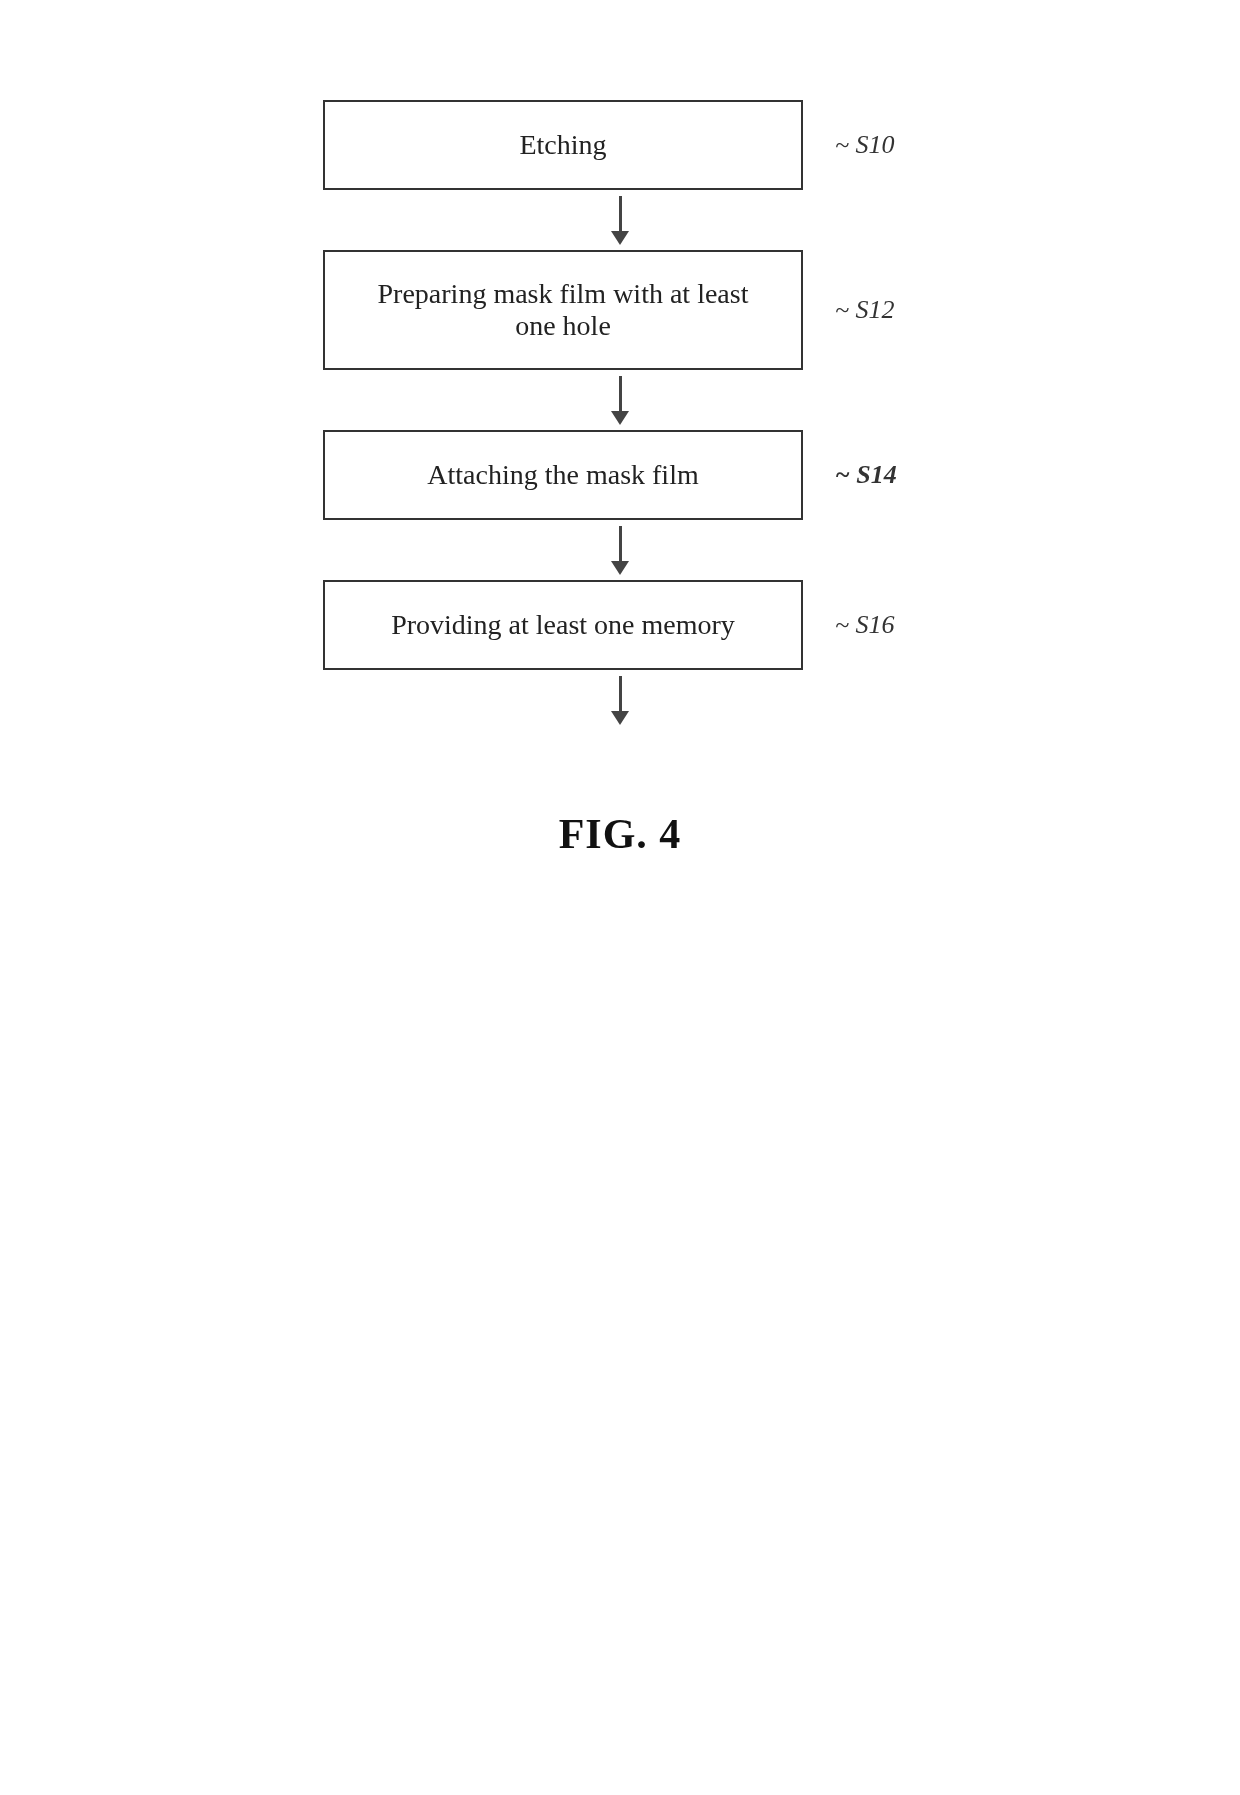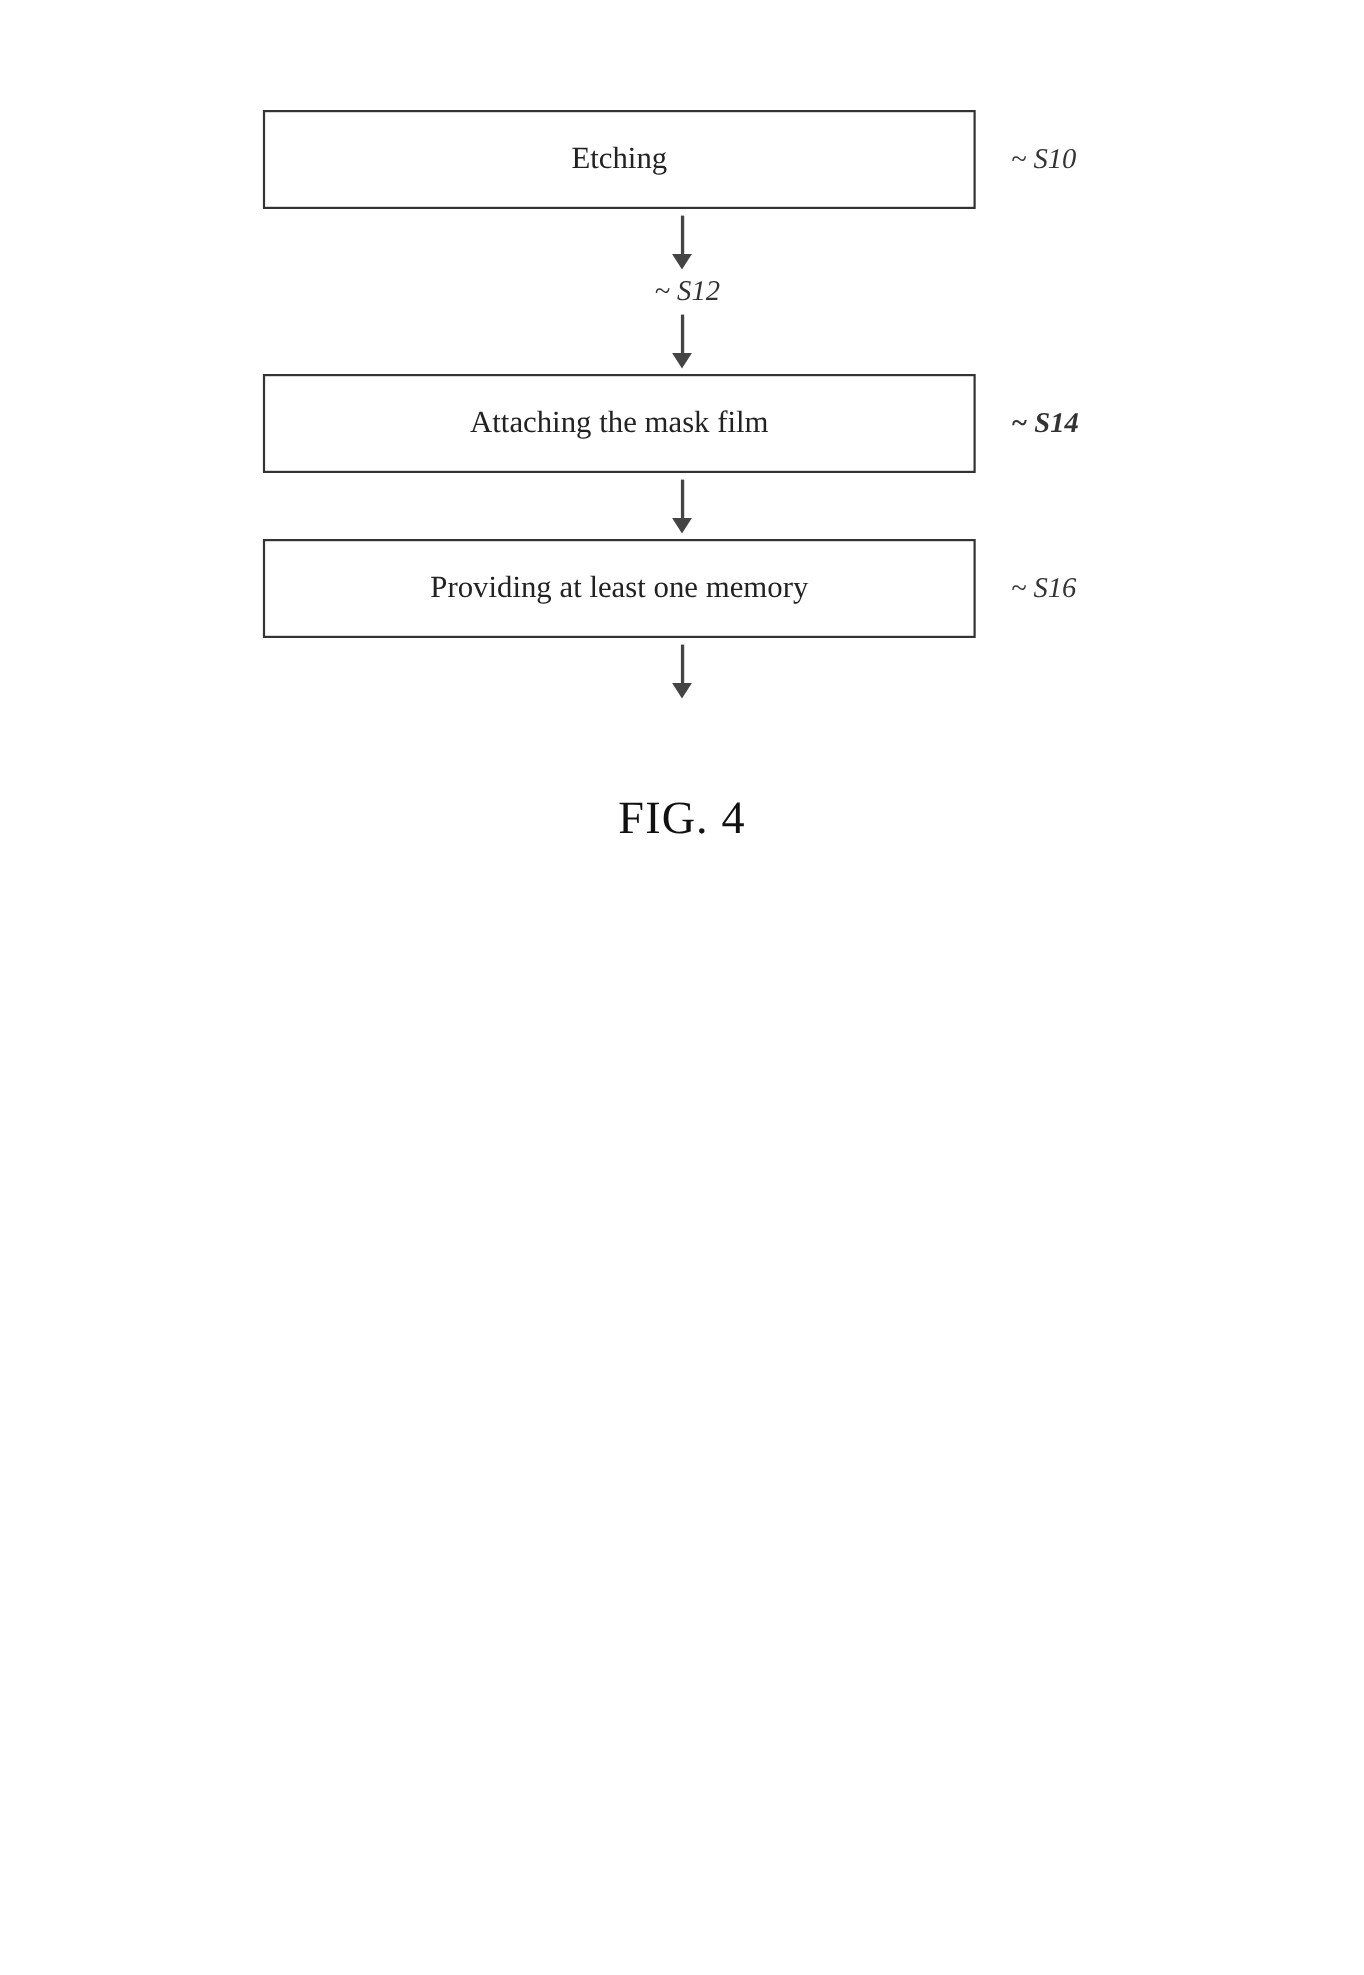--- a/index.html
+++ b/index.html
@@ -41,21 +41,21 @@
     .step-box {
       border: 2px solid #333;
       background: #ffffff;
       display: flex;
       align-items: center;
       justify-content: center;
       text-align: center;
       font-size: 28px;
       color: #222;
       padding: 18px 30px;
-      width: 648px;
+      width: 480px;
       min-height: 90px;
     }
 
     .step-box.tall {
       min-height: 120px;
     }
 
     .step-label {
       font-size: 26px;
       color: #333;
@@ -89,21 +89,21 @@
 
     .arrow-wrapper {
       display: flex;
       flex-direction: column;
       align-items: center;
     }
 
     .figure-caption {
       margin-top: 80px;
       font-size: 42px;
-      font-weight: normal;
+      font-weight: bold;
       color: #111;
       letter-spacing: 1px;
     }
   </style>
 </head>
 <body>
 
 <div class="diagram-container">
     <div class="step-row">
       <div class="step-box">
@@ -113,20 +113,23 @@
         <span class="step-label">~ S10</span>
       </div>
     </div>
     <div class="arrow-connector">
         <div class="arrow-wrapper">
           <div class="arrow-line"></div>
           <div class="arrow-head"></div>
         </div>
       </div>
     <div class="step-row">
+      <div class="step-box tall">
+        <span>Preparing mask film with at least one hole</span>
+      </div>
       <div style="display: flex; align-items: flex-end; margin-left: 14px; min-width: 100px;">
         <span class="step-label">~ S12</span>
       </div>
     </div>
     <div class="arrow-connector">
         <div class="arrow-wrapper">
           <div class="arrow-line"></div>
           <div class="arrow-head"></div>
         </div>
       </div>

